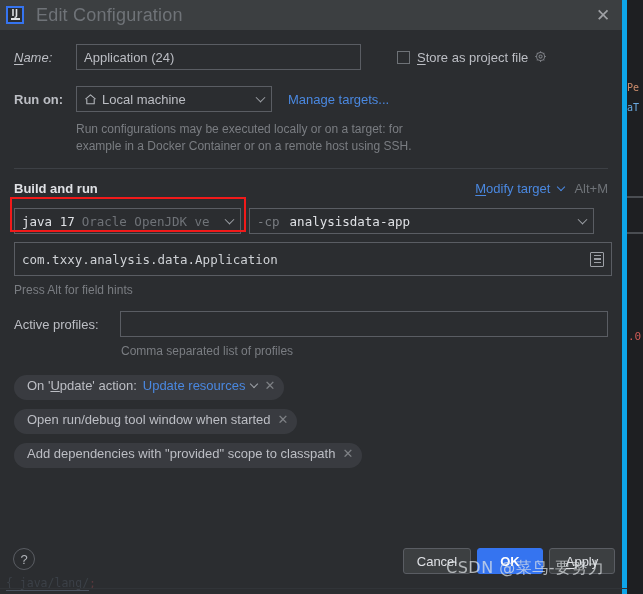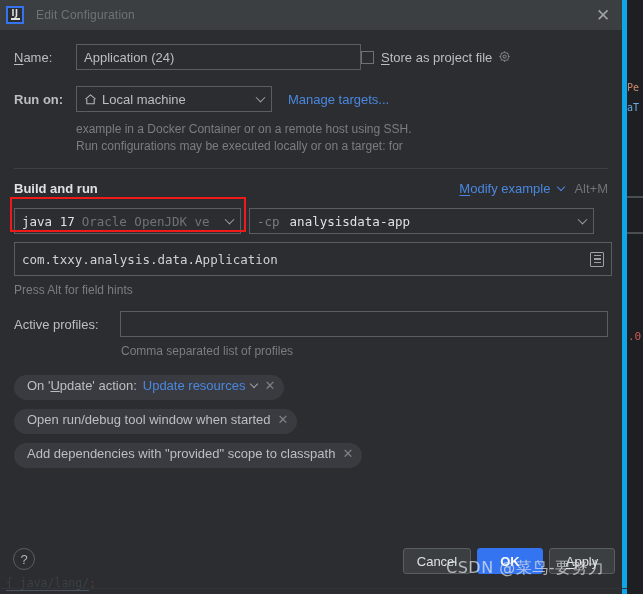--- a/index.html
+++ b/index.html
@@ -50,21 +50,21 @@
     background: #2b2d30; border: 2px solid #3574f0;
     display: flex; flex-direction: column; align-items: center; justify-content: center;
     flex: 0 0 auto;
   }
   .ij-icon .ij-text {
     font-family: "DejaVu Sans", sans-serif; font-size: 8px; font-weight: bold;
     color: #dfe1e5; line-height: 7px; letter-spacing: .5px;
   }
   .ij-icon .ij-bar { width: 9px; height: 2px; background: #dfe1e5; margin-top: 1px; }
   .title-text {
-    margin-left: 12px; font-size: 12px; color: #6f7378; letter-spacing: .2px;
+    margin-left: 12px; font-size: 18px; color: #6f7378; letter-spacing: .2px;
   }
   .close-btn {
     position: absolute; right: 10px; top: 6px; width: 18px; height: 18px;
     display: flex; align-items: center; justify-content: center;
     color: #9ea0a4; font-size: 17px; line-height: 1; cursor: pointer;
     font-family: "DejaVu Sans", sans-serif; font-weight: 300;
   }
 
   
   .body { position: relative; padding: 0 14px; }
@@ -205,28 +205,28 @@
         <span class="ij-text">IJ</span>
         <span class="ij-bar"></span>
       </div>
       <div class="title-text">Edit Configuration</div>
       <div class="close-btn">✕</div>
     </div>
 
     <div class="body">
 
       <div class="row" style="margin-top:14px;">
-        <div class="lbl" style="width:62px;">
+        <div class="lbl" style="width:62px;font-style:italic;">
           <u>N</u><span>ame:</span>
         </div>
         <div class="field" style="width:285px;">
           <span>Application (24)</span>
         </div>
 
-        <div class="row" style="">
+        <div class="row" style="margin-left:36px;">
           <div class="cbox"></div>
           <div class="lbl" style="margin-left:7px;">
             <u>S</u><span>tore as project file</span>
           </div>
           <span class="gear-ic">
             <svg width="14" height="14" viewBox="0 0 16 16">
               <circle cx="7.5" cy="7.5" r="4.6" fill="none" stroke="#7a7d82" stroke-width="1.2"></circle>
               <circle cx="7.5" cy="7.5" r="1.8" fill="none" stroke="#7a7d82" stroke-width="1.2"></circle>
               <g stroke="#7a7d82" stroke-width="1.2">
                 <line x1="7.5" y1="1.4" x2="7.5" y2="3.2"></line>
@@ -252,31 +252,31 @@
               <path d="M3 6.5 V11.6 H11 V6.5" fill="none" stroke="#b0b3b8" stroke-width="1.2" stroke-linejoin="round"></path>
             </svg>
           </span>
           <span>Local machine</span>
           <span class="chev"></span>
         </div>
         <div class="link" style="margin-left:16px;">Manage targets...</div>
       </div>
 
       <div style="margin-top:9px; margin-left:62px;">
+        <div class="hint">Run configurations may be executed locally or on a target: for</div>
         <div class="hint">example in a Docker Container or on a remote host using SSH.</div>
-        <div class="hint">Run configurations may be executed locally or on a target: for</div>
       </div>
 
       <div class="divider" style="margin-top:13px;"></div>
 
       <div class="row" style="margin-top:12px; justify-content:space-between;">
         <div class="section-title">Build and run</div>
         <div class="row">
           <div class="link">
-            <u>M</u><span>odify example</span>
+            <u>M</u><span>odify target</span>
           </div>
           <span style="display:inline-block;width:6px;height:6px;margin-left:8px;margin-bottom:3px;border-right:1.3px solid #4a88e0;border-bottom:1.3px solid #4a88e0;transform:rotate(45deg);"></span>
           <div style="font-size:13px;color:#6f7378;margin-left:10px;">Alt+M</div>
         </div>
       </div>
 
       <div class="row" style="margin-top:12px; gap:8px;">
         <div class="combo" style="width:227px;">
           <span style="font-family:'DejaVu Sans Mono',monospace;font-size:12.5px;color:#dfe1e5;">java 17</span>
           <span style="font-family:'DejaVu Sans Mono',monospace;font-size:12.5px;color:#6f7378;margin-left:7px;">Oracle OpenJDK ve</span>

